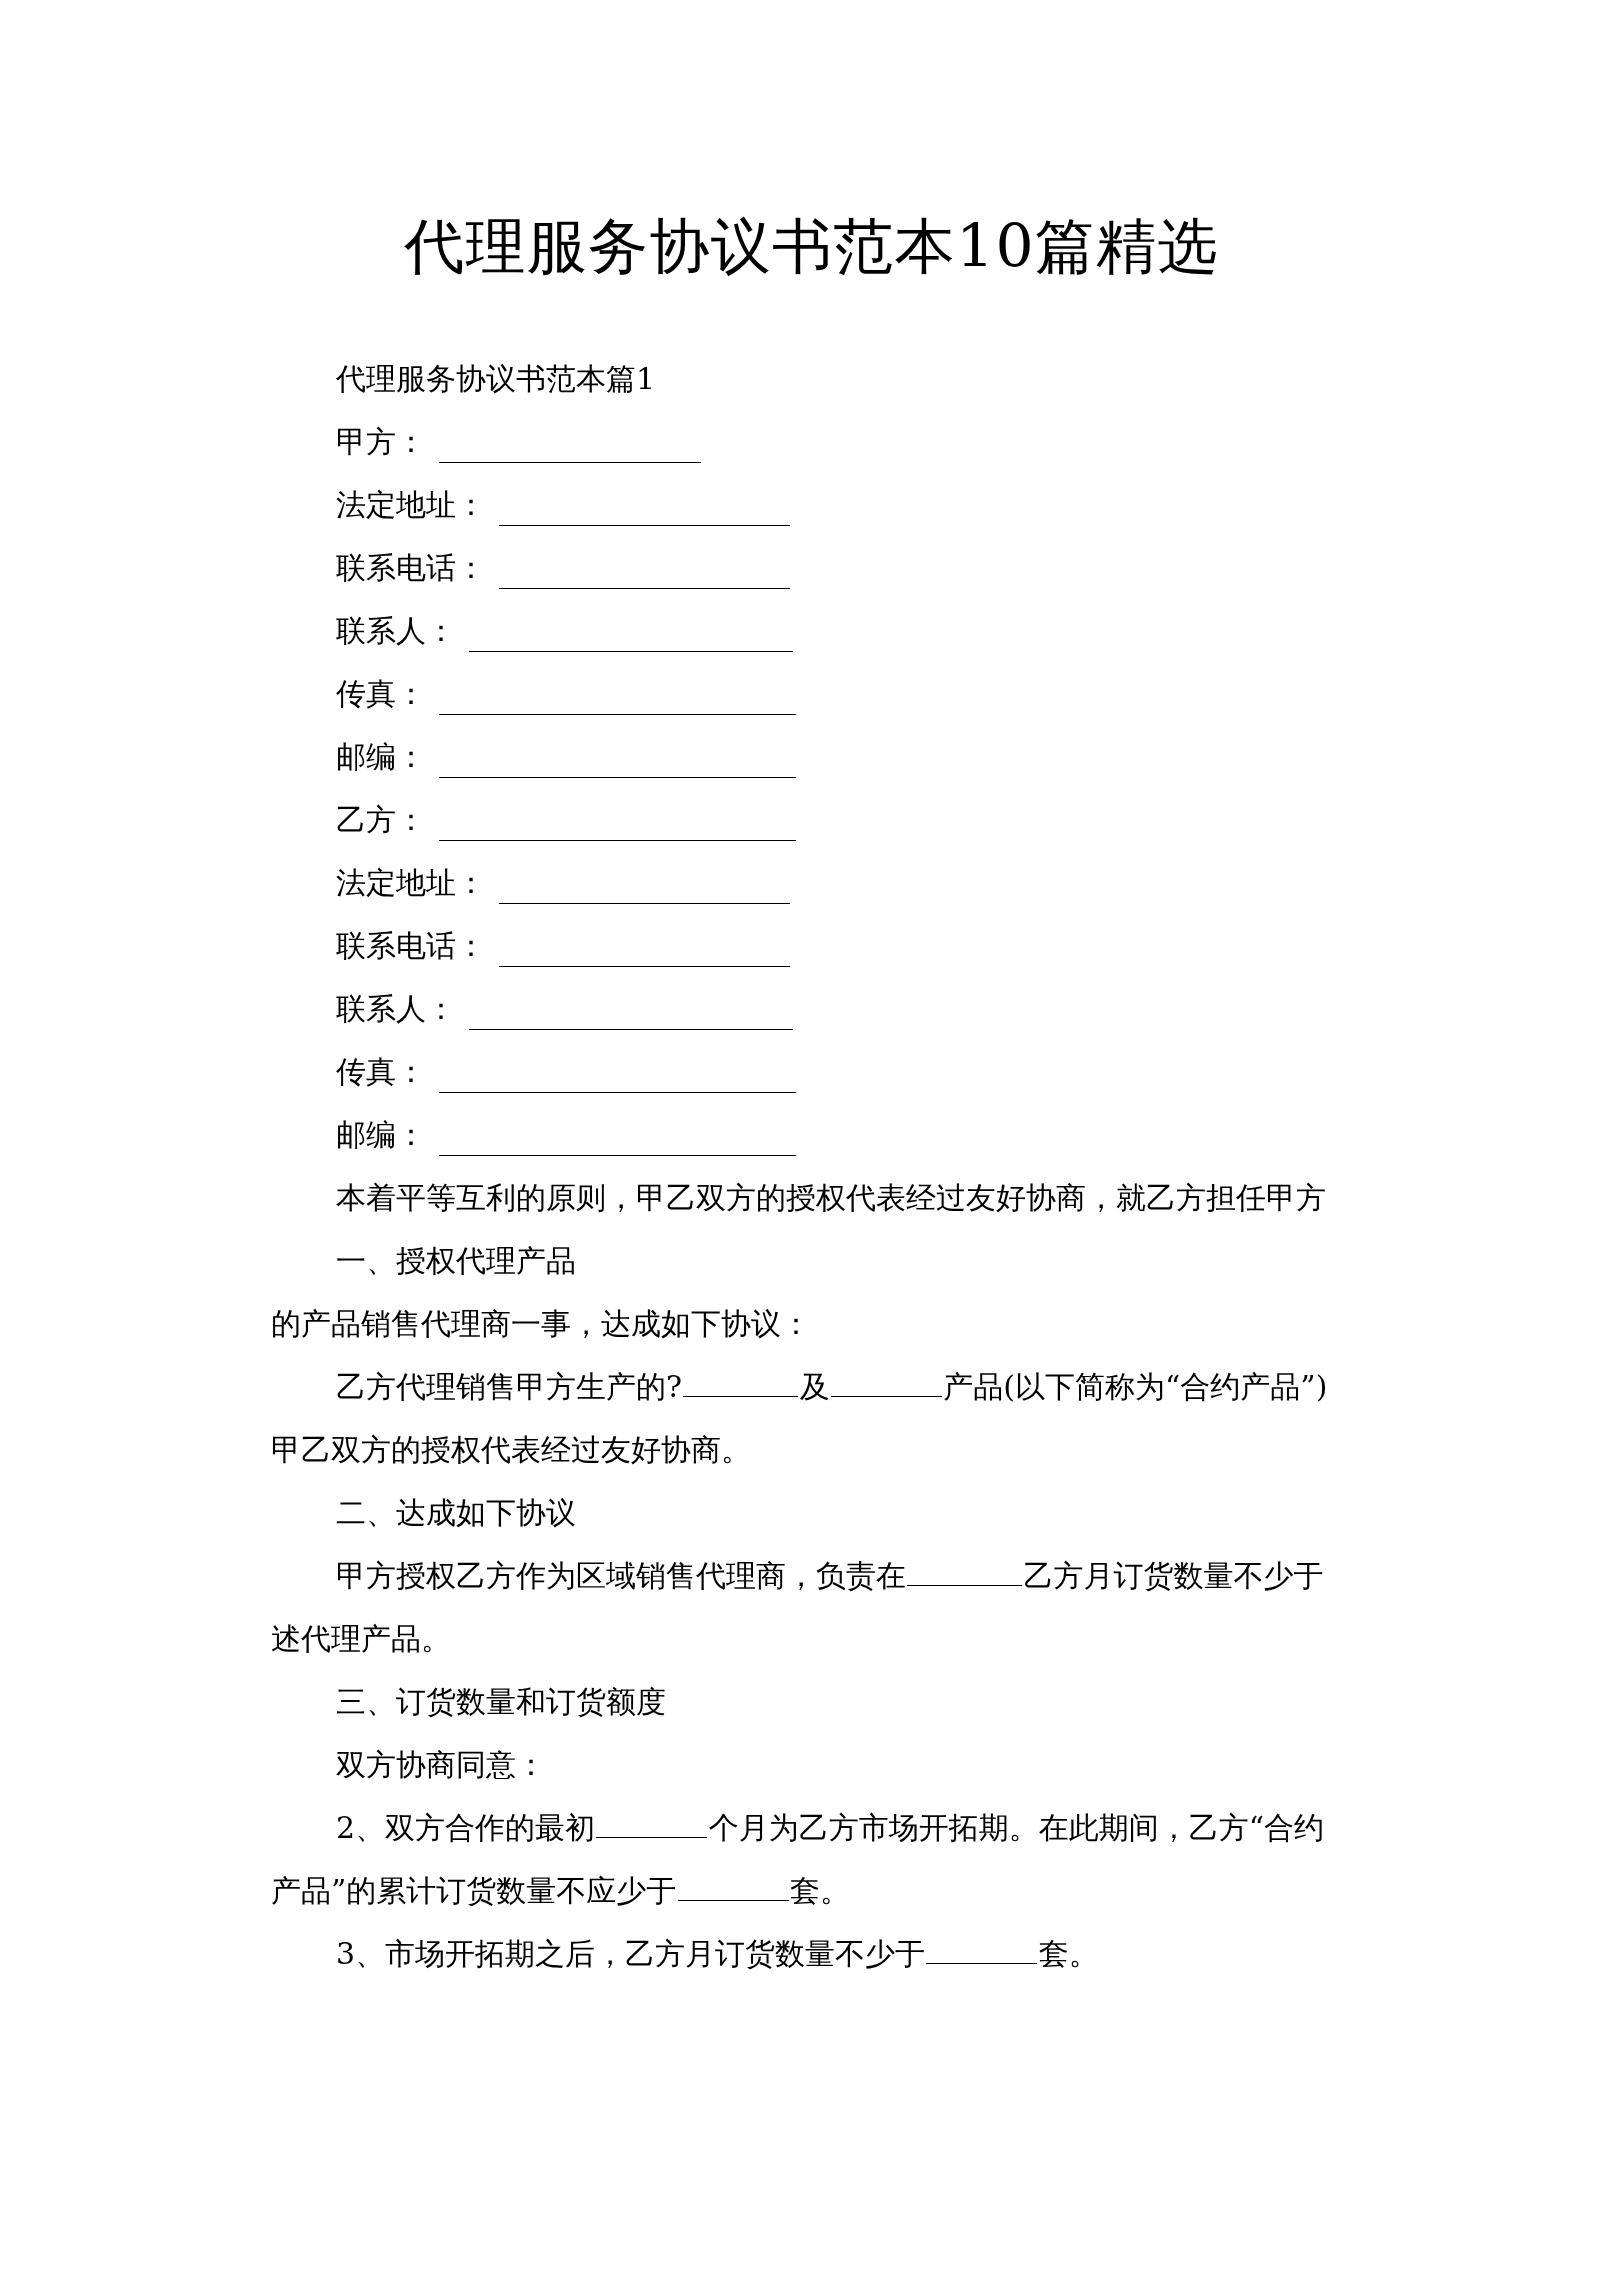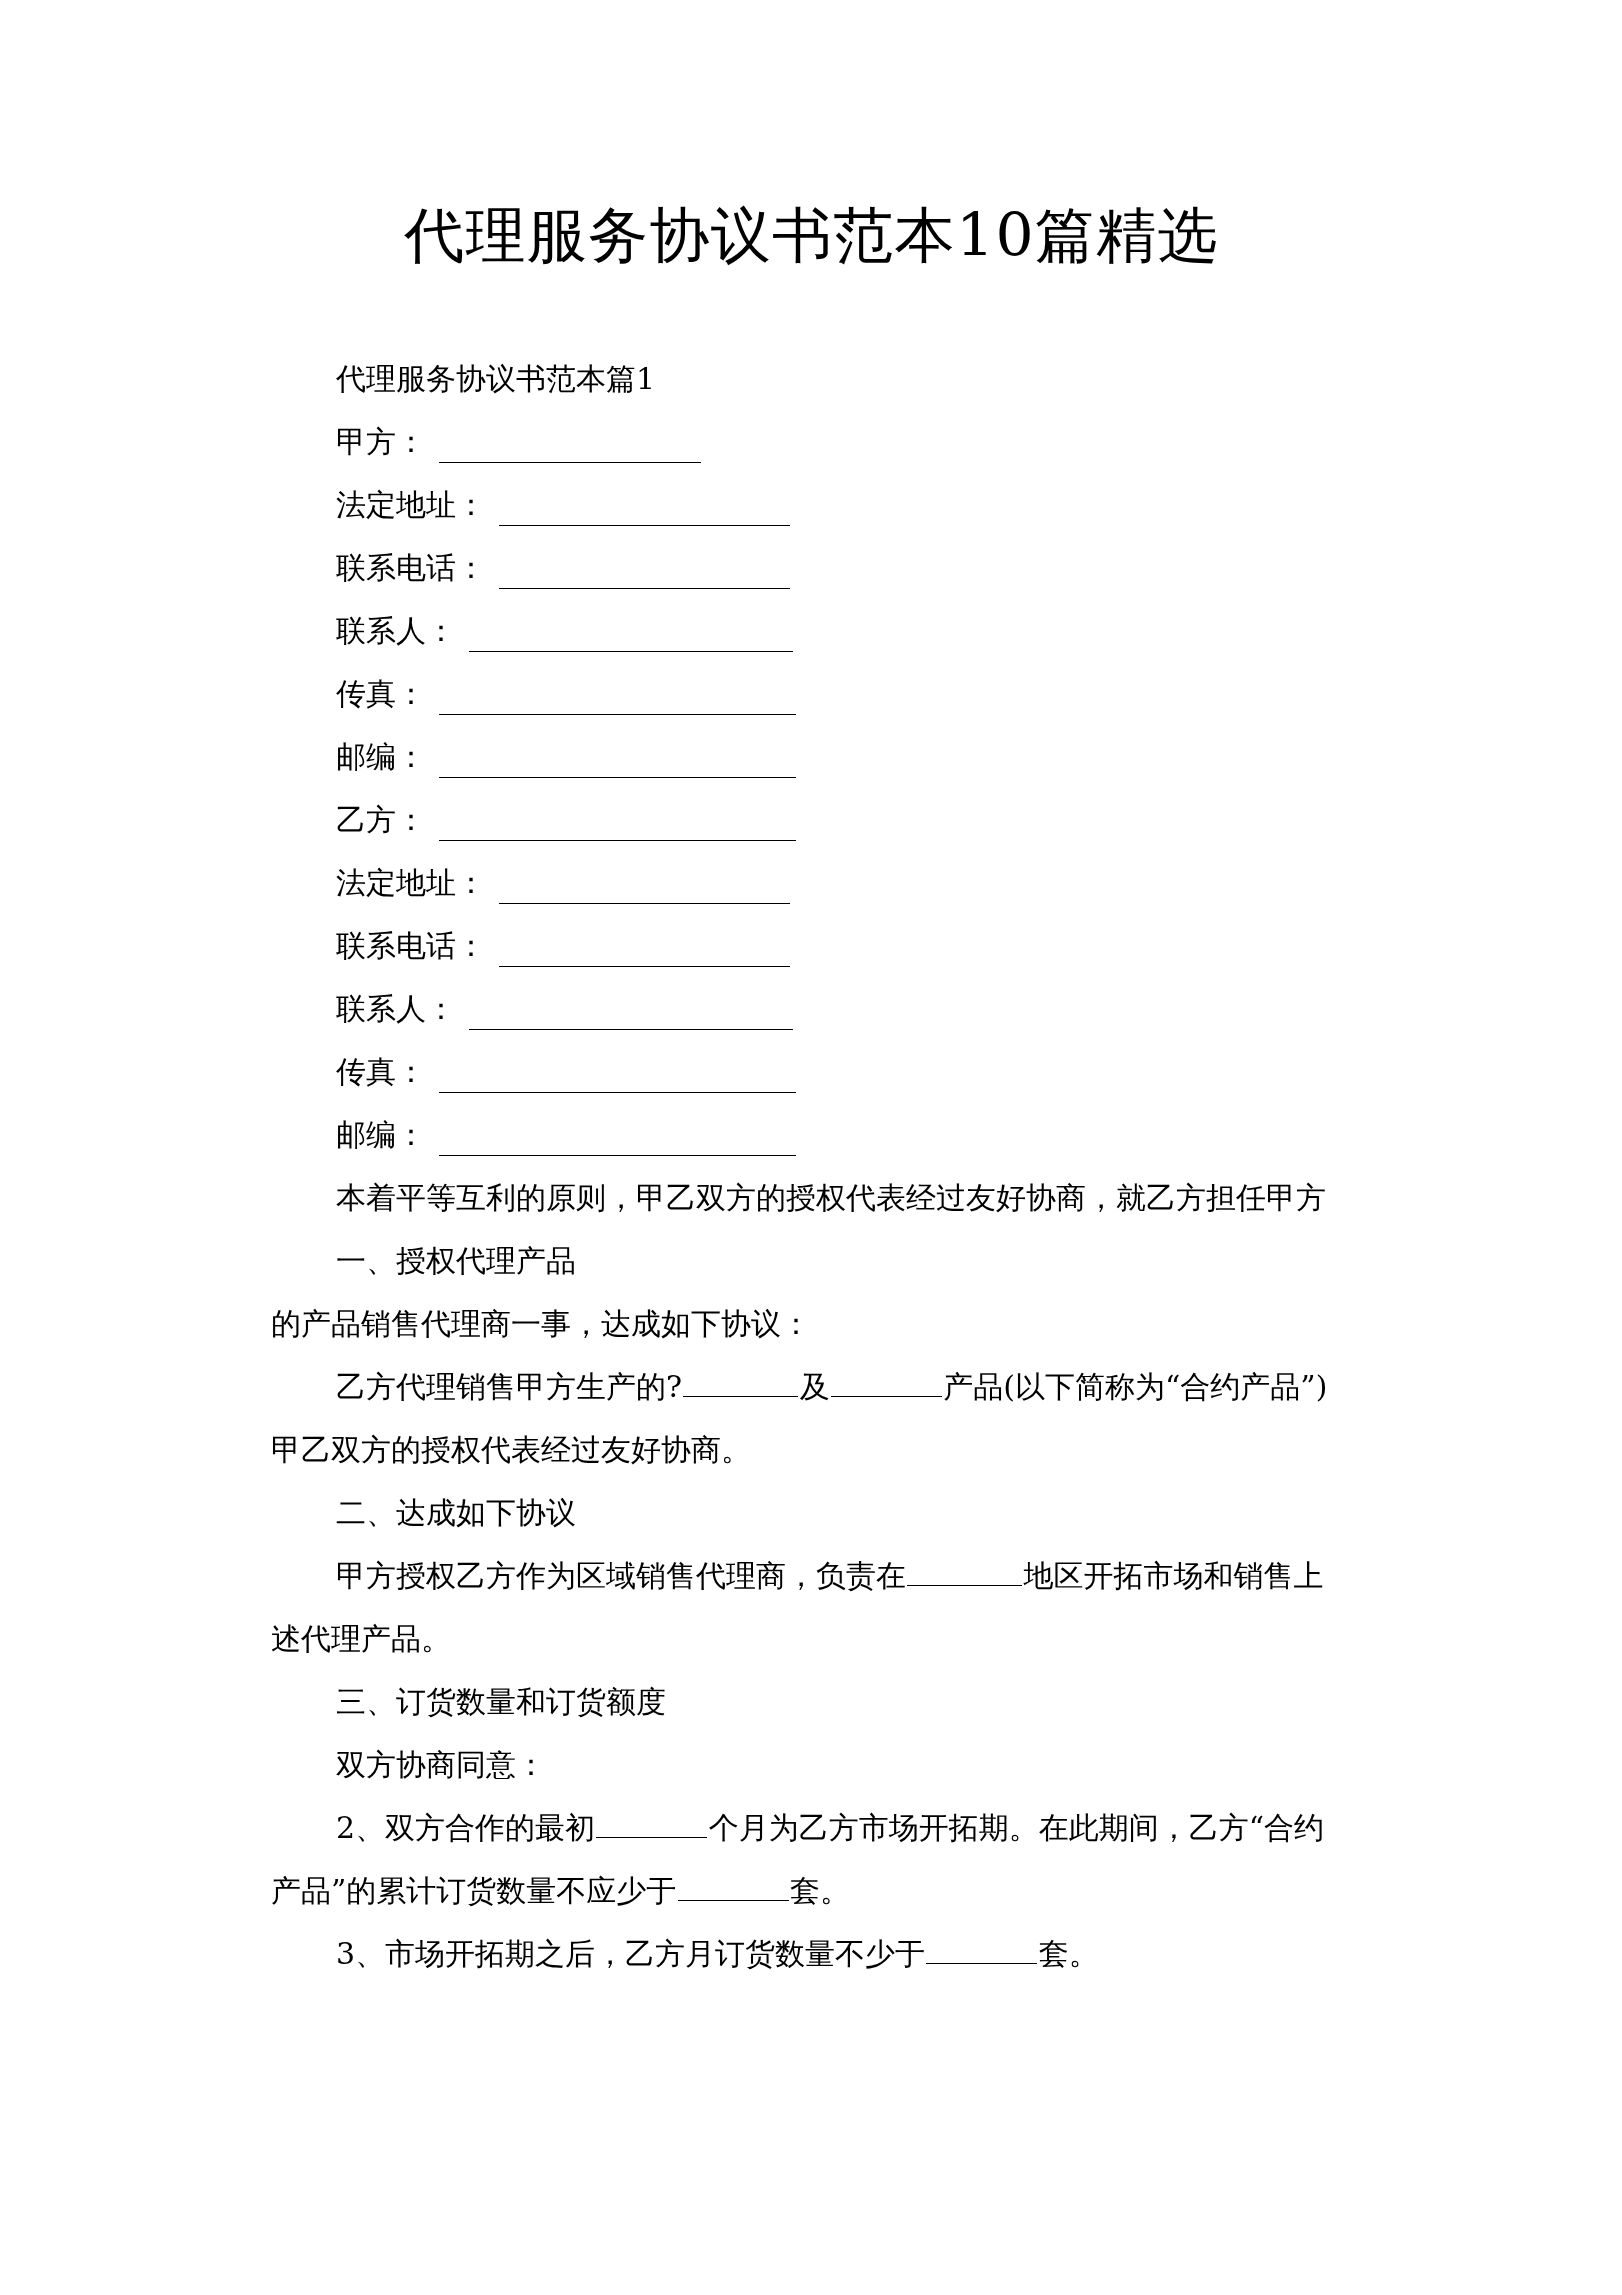--- a/index.html
+++ b/index.html
@@ -1,19 +1,19 @@
 <!DOCTYPE html>
 <html style="font-size:10.5px"><head>
 <meta charset="utf-8">
 <style>
   html, body { margin: 0; padding: 0; background: #ffffff; }
   body { width: 1623px; height: 2295px; position: relative; overflow: hidden;
          font-family: "DejaVu Serif", "Liberation Serif", serif; color: #000; }
   .page { position: absolute; left: 0; top: 0; width: 1623px; height: 2295px; background: #fff; }
-  .title { position: absolute; top: 196px; left: 0; width: 1623px; text-align: center;
+  .title { position: absolute; top: 207px; left: 0; width: 1623px; text-align: center;
            font-size: 60px; line-height: 79px; letter-spacing: 1.3px; }
   .body { position: absolute; top: 347px; left: 243px; width: 1171px; font-size: 30px; margin-left: 28px; }
   .line { height: 63px; line-height: 63px; white-space: nowrap; }
   .indent { padding-left: 65px; }
   .field { display: flex; align-items: center; }
   .blank-long { display: inline-block; border-bottom: 1.3px solid #000; height: 41px; vertical-align: baseline; }
   .blank { display: inline-block; border-bottom: 1.3px solid #000; width: 115px; height: 26px; margin: 0 1.3px; }
   .blank.sm { width: 111px; }
 </style>
 </head>
@@ -79,21 +79,21 @@
     <div class="line indent">一、授权代理产品</div>
 
     <div class="line">的产品销售代理商一事，达成如下协议：</div>
     <div class="line indent">
       <span>乙方代理销售甲方生产的?</span><span class="blank"></span><span>及</span><span class="blank sm"></span><span>产品(以下简称为“合约产品”)</span>
     </div>
     <div class="line">甲乙双方的授权代表经过友好协商。</div>
 
     <div class="line indent">二、达成如下协议</div>
     <div class="line indent">
-      <span>甲方授权乙方作为区域销售代理商，负责在</span><span class="blank"></span><span>地区开拓市场和销售上</span>
+      <span>甲方授权乙方作为区域销售代理商，负责在</span><span class="blank"></span><span>乙方月订货数量不少于</span>
     </div>
     <div class="line">述代理产品。</div>
 
     <div class="line indent">三、订货数量和订货额度</div>
     <div class="line indent">双方协商同意：</div>
     <div class="line indent">
       <span>2、双方合作的最初</span><span class="blank sm"></span><span>个月为乙方市场开拓期。在此期间，乙方“合约</span>
     </div>
     <div class="line">
       <span>产品”的累计订货数量不应少于</span><span class="blank sm"></span><span>套。</span>

